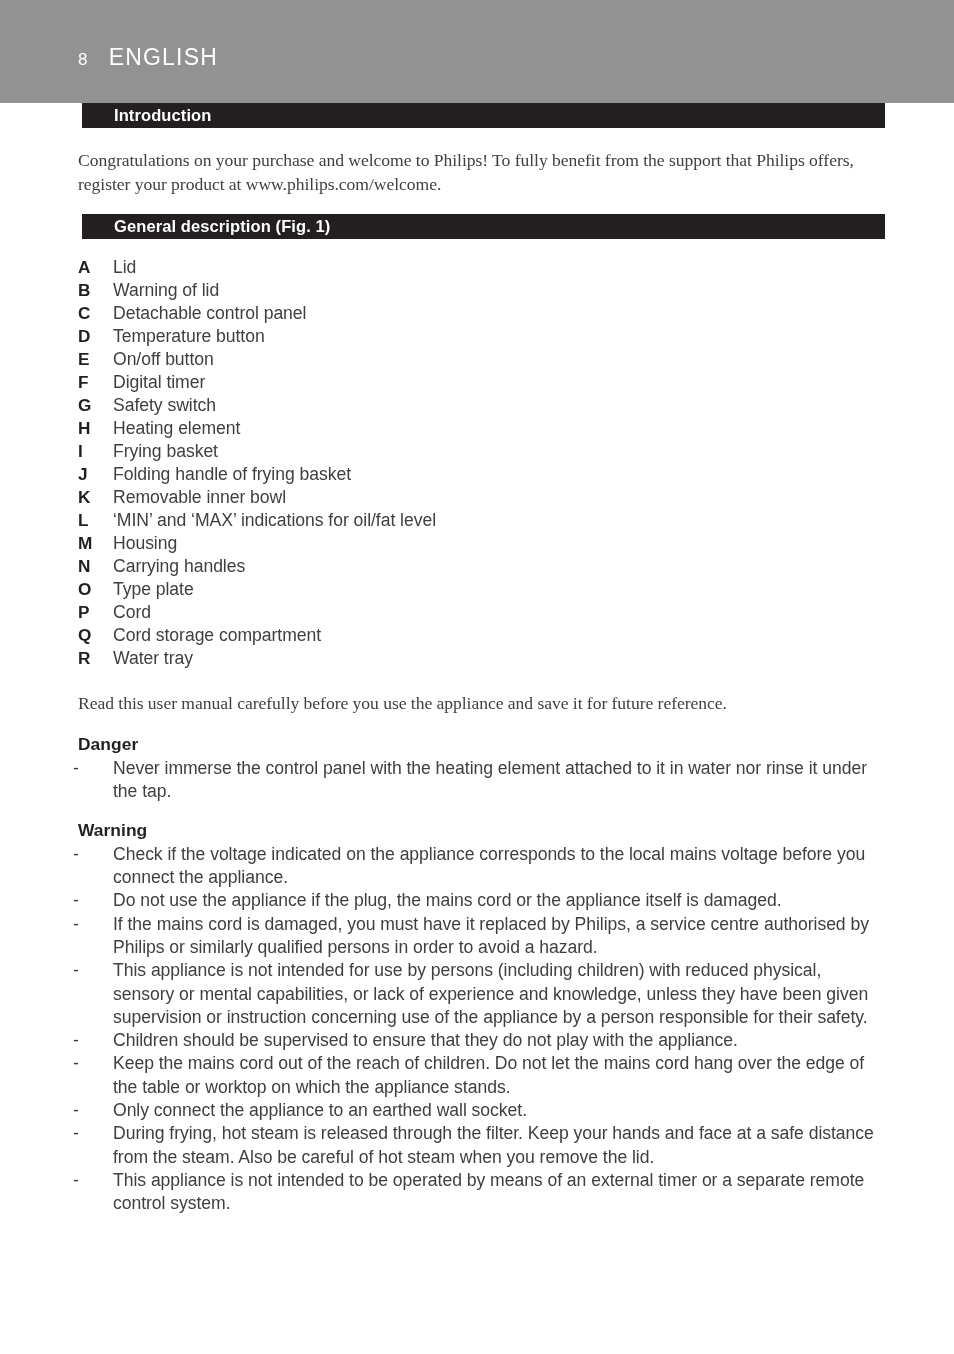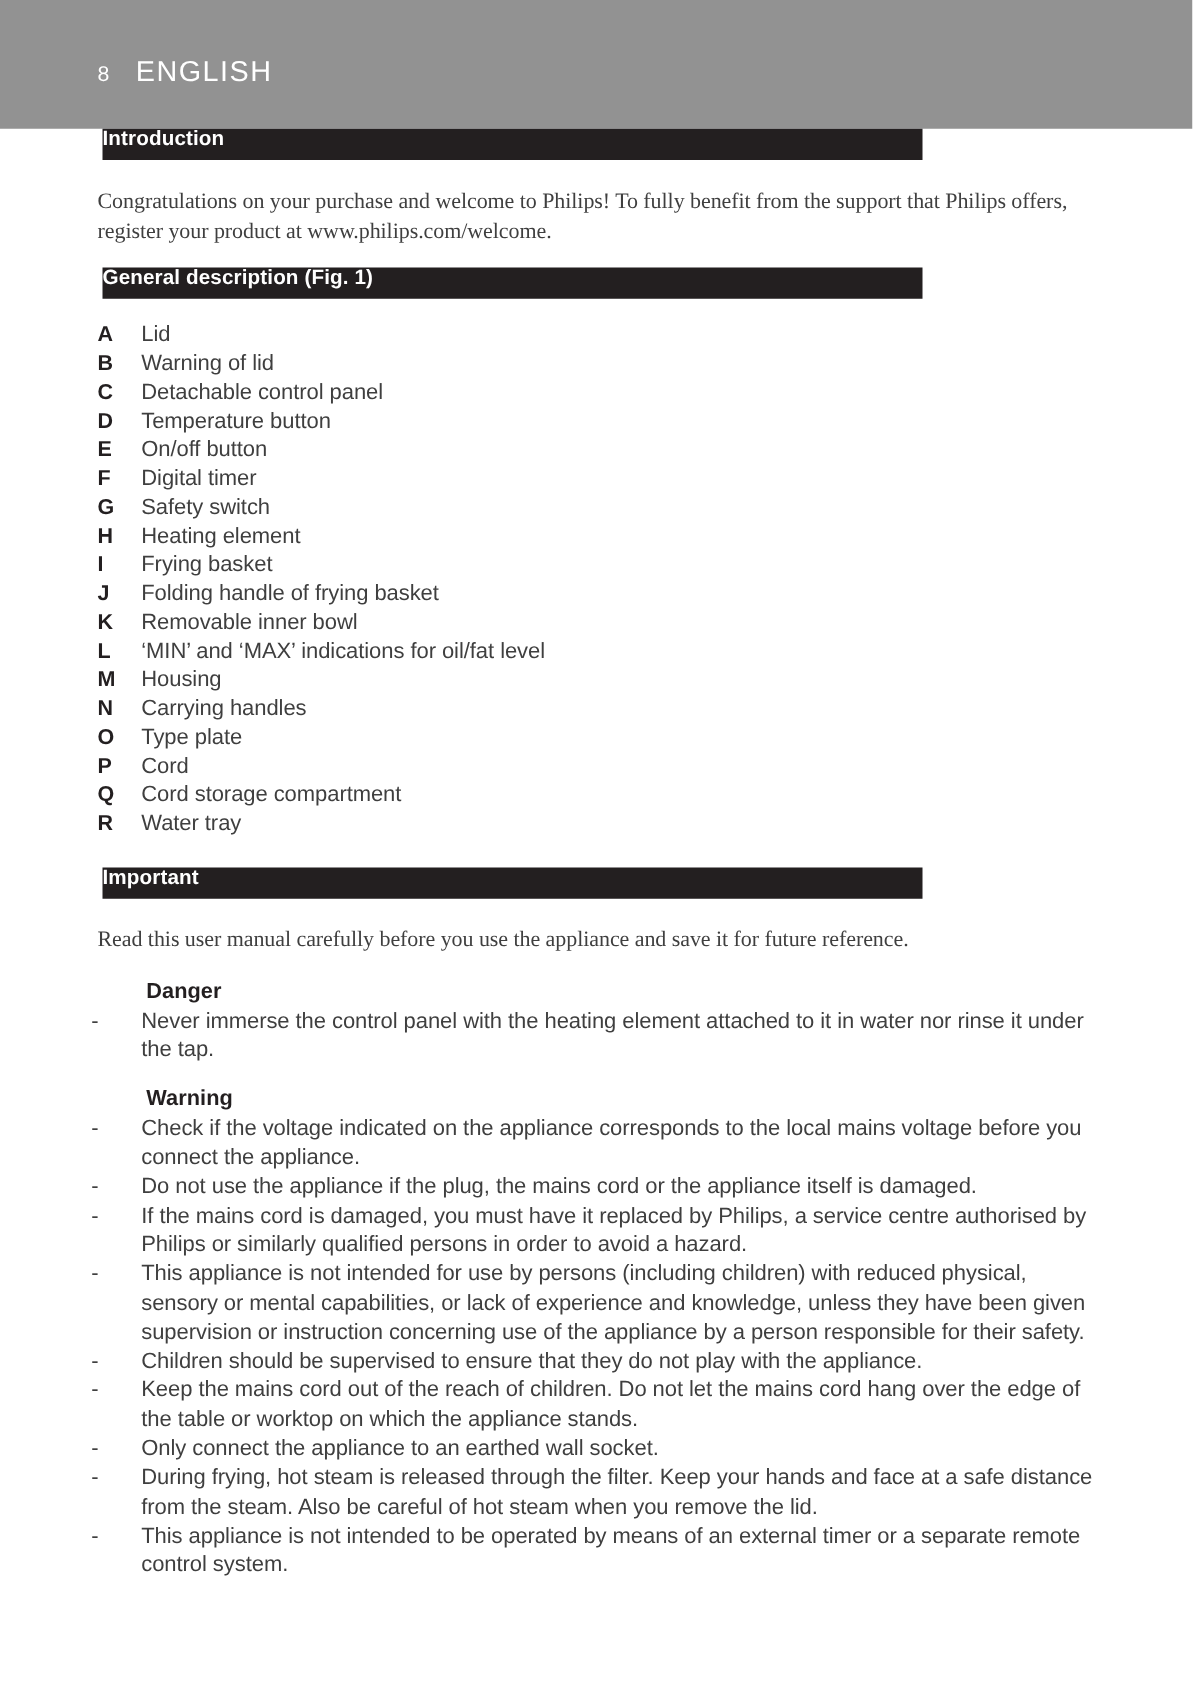--- a/index.html
+++ b/index.html
@@ -51,26 +51,27 @@
   .page-body {
     position: absolute;
     top: 103px;
     left: 0;
     width: 954px;
   }
 
   
   .section-bar {
     margin-left: 82px;
-    width: 656px;
+    width: 803px;
     background: #231f20;
     height: 25px;
     display: flex;
-    align-items: flex-start;
+    align-items: center;
     box-sizing: border-box;
+    padding-left: 32px;
   }
   .section-bar-label {
     color: #ffffff;
     font-size: 16.5px;
     font-weight: bold;
     letter-spacing: 0.1px;
     line-height: 1;
   }
 
   
@@ -105,21 +106,21 @@
     letter-spacing: 0.1px;
   }
   .part-text {
     font-size: 17.6px;
     color: #3f3f3f;
     letter-spacing: -0.05px;
   }
 
   
   .sub-heading {
-    margin-left: 117px;
+    margin-left: 78px;
     font-size: 17.4px;
     font-weight: bold;
     color: #231f20;
     letter-spacing: 0.05px;
     line-height: 24px;
   }
   .sub-heading-danger { margin-top: 14px; }
   .sub-heading-warning { margin-top: 14px; }
 
   
@@ -233,23 +234,20 @@
       <div class="part-row">
         <span class="part-letter">Q</span>
         <span class="part-text">Cord storage compartment</span>
       </div>
       <div class="part-row">
         <span class="part-letter">R</span>
         <span class="part-text">Water tray</span>
       </div>
     </div>
 
-  <div class="section-bar" style="margin-top:23px;">
-    <span class="section-bar-label">Important</span>
-  </div>
   <p class="para para-important">Read this user manual carefully before you use the appliance and save it for future reference.</p>
 
   <div class="sub-heading sub-heading-danger">Danger</div>
   <div class="bullets" id="danger-bullets">
       <div class="bullet-row">
         <span class="bullet-dash">-</span>
         <span class="bullet-text">Never immerse the control panel with the heating element attached to it in water nor rinse it under the tap.</span>
       </div>
     </div>
 

